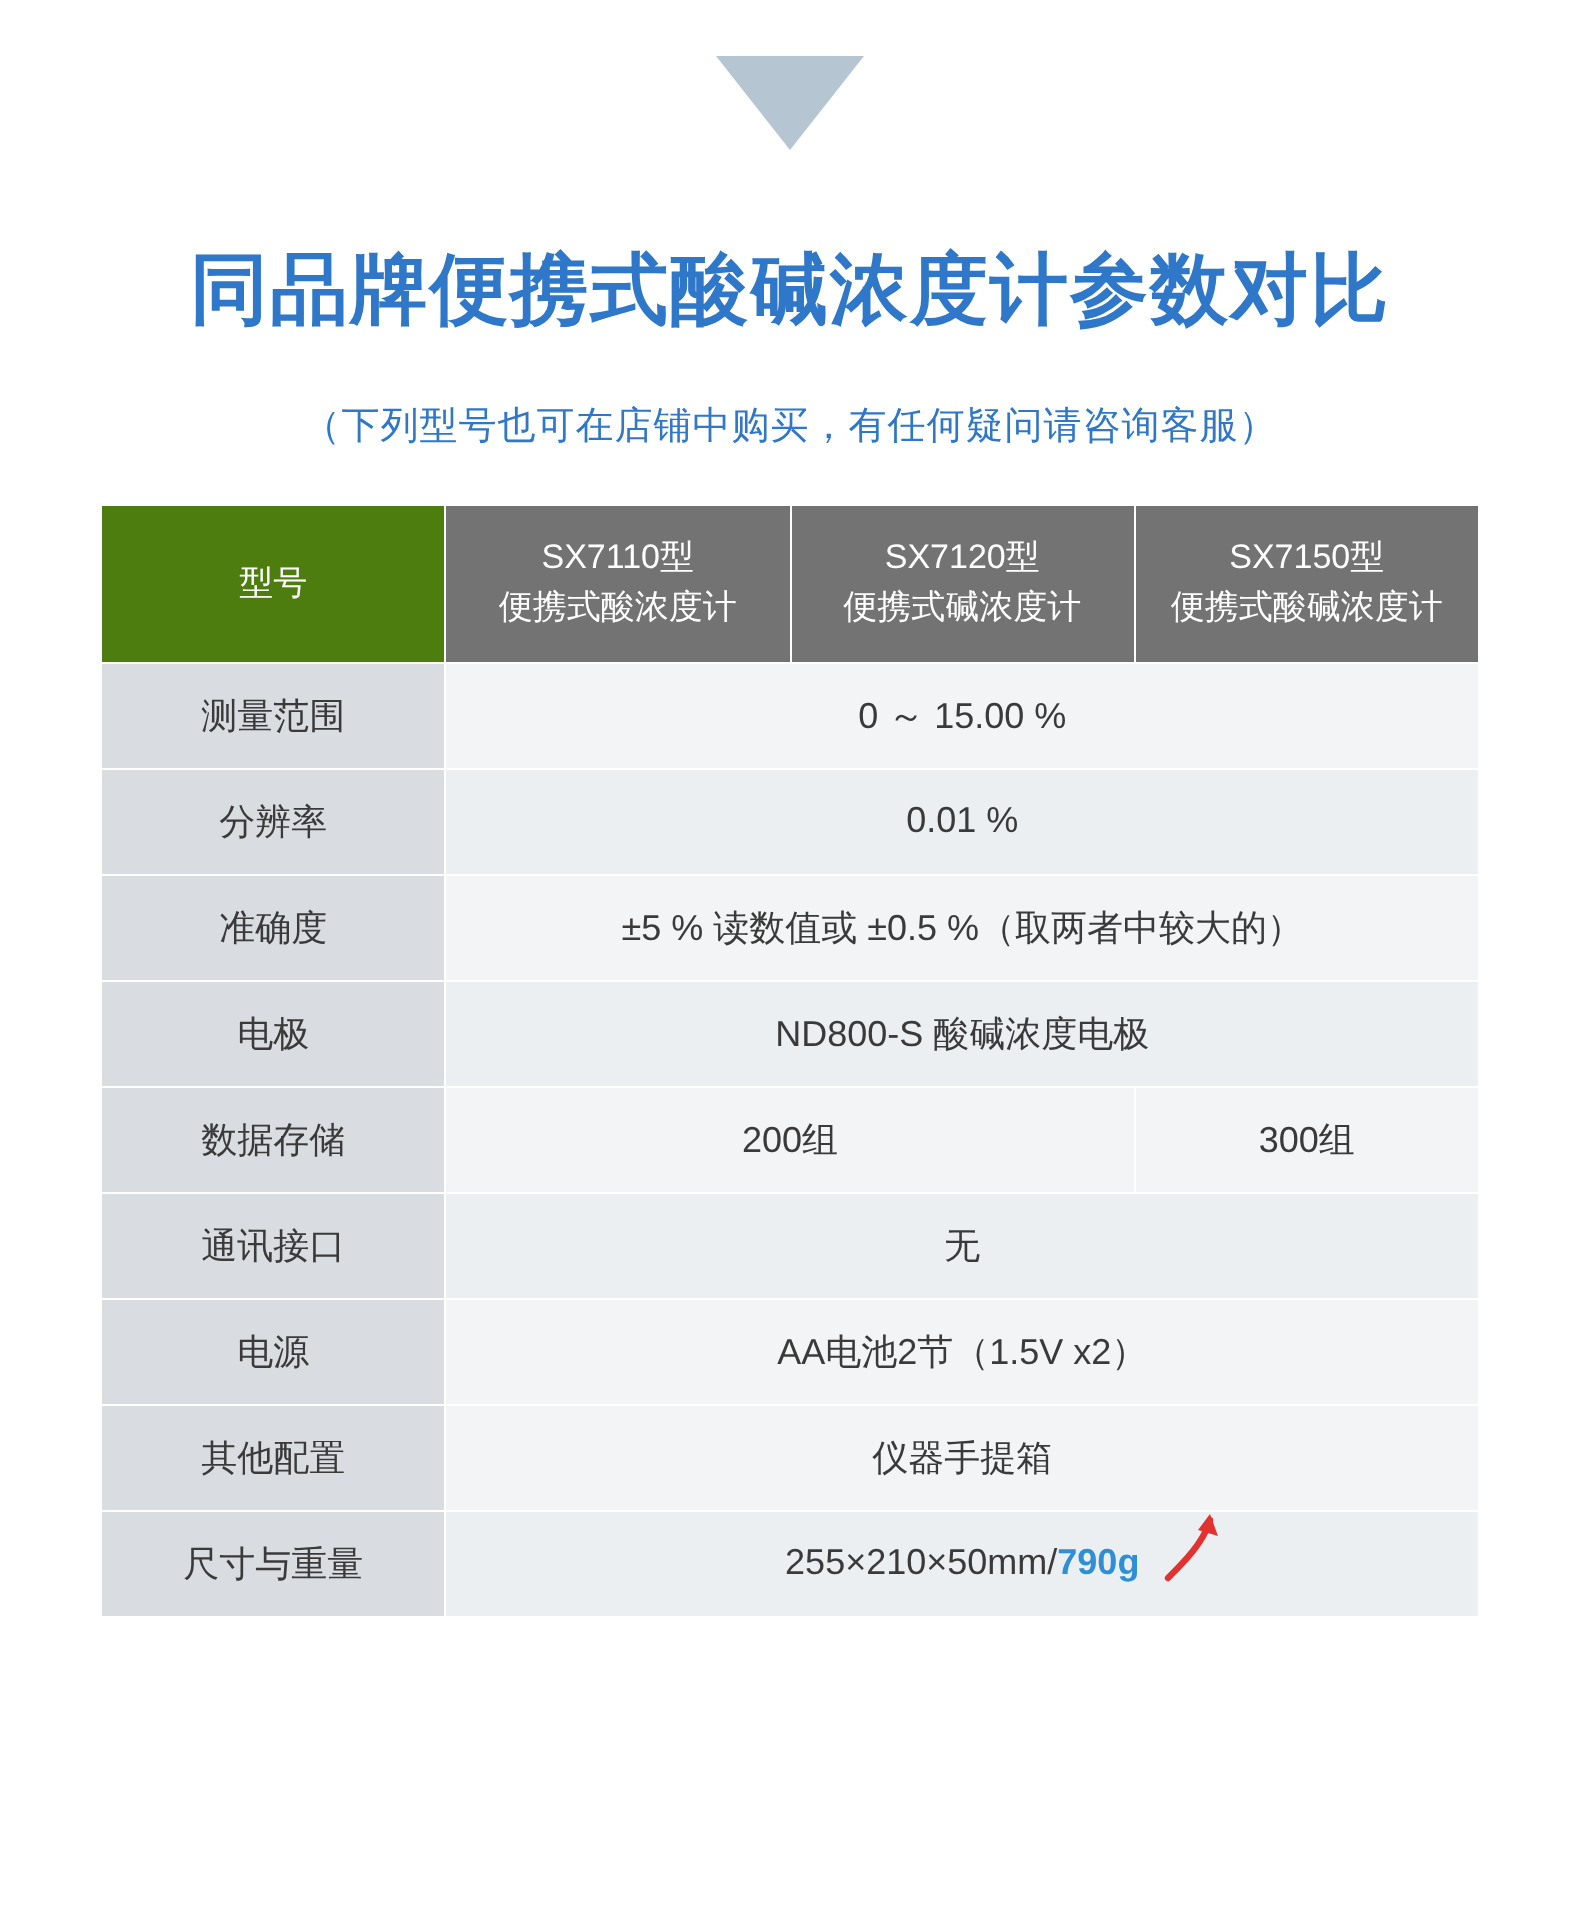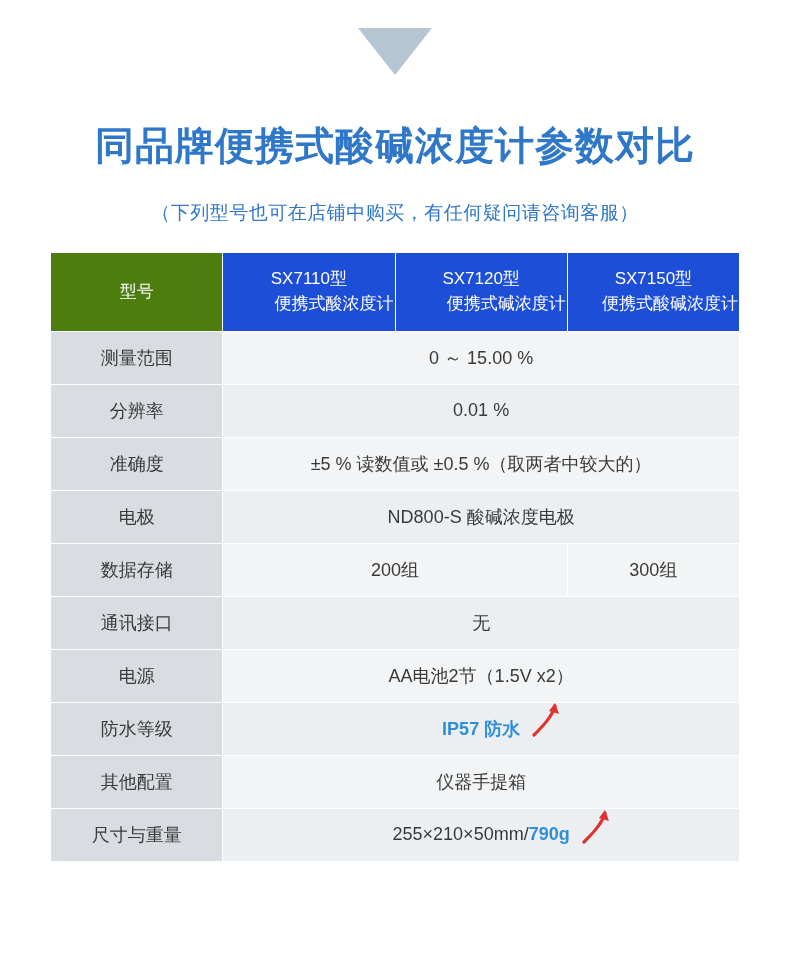--- a/index.html
+++ b/index.html
@@ -59,32 +59,32 @@
   }
   table.spec td {
     border: 1px solid #ffffff;
     text-align: center;
     vertical-align: middle;
     font-size: 18px;
     color: #3a3a3a;
   }
   
   tr.header-row td {
-    background: #1d4ed8;
+    background: #737373;
     color: #ffffff;
     font-size: 17px;
     height: 76px;
     line-height: 1.45;
     border: 1px solid #ffffff;
   }
   tr.header-row td.label-head {
     background: #4d7c0f;
   }
   .hcell-line1 { display: block; }
-  .hcell-line2 { display: block; text-align: right; }
+  .hcell-line2 { display: block; }
   td.row-label {
     background: #d9dde2;
     width: 132px;
     height: 50px;
     color: #3a3a3a;
     font-size: 16.5px;
   }
   td.value-cell {
     background: #f2f4f6;
     height: 50px;
@@ -171,32 +171,20 @@
         <tr>
           <td class="row-label">通讯接口</td>
           <td class="value-cell alt" colspan="3">无</td>
         </tr>
 
         <tr>
           <td class="row-label">电源</td>
           <td class="value-cell" colspan="3">AA电池2节（1.5V x2）</td>
         </tr>
 
-        <tr>
-          <td class="row-label">防水等级</td>
-          <td class="value-cell alt" colspan="3">
-            <span class="cell-inner">
-              <span class="blue-bold">IP57 防水</span>
-              <svg class="curve-arrow" viewBox="0 0 34 36">
-                <path d="M4 34 C 12 26, 22 16, 25 5" stroke="#e2322f" stroke-width="3.2" fill="none" stroke-linecap="round"></path>
-                <path d="M25 2 L29 13 L19 10 Z" fill="#e2322f"></path>
-              </svg>
-            </span>
-          </td>
-        </tr>
 
         <tr>
           <td class="row-label">其他配置</td>
           <td class="value-cell" colspan="3">仪器手提箱</td>
         </tr>
 
         <tr>
           <td class="row-label">尺寸与重量</td>
           <td class="value-cell alt" colspan="3">
             <span class="cell-inner">

